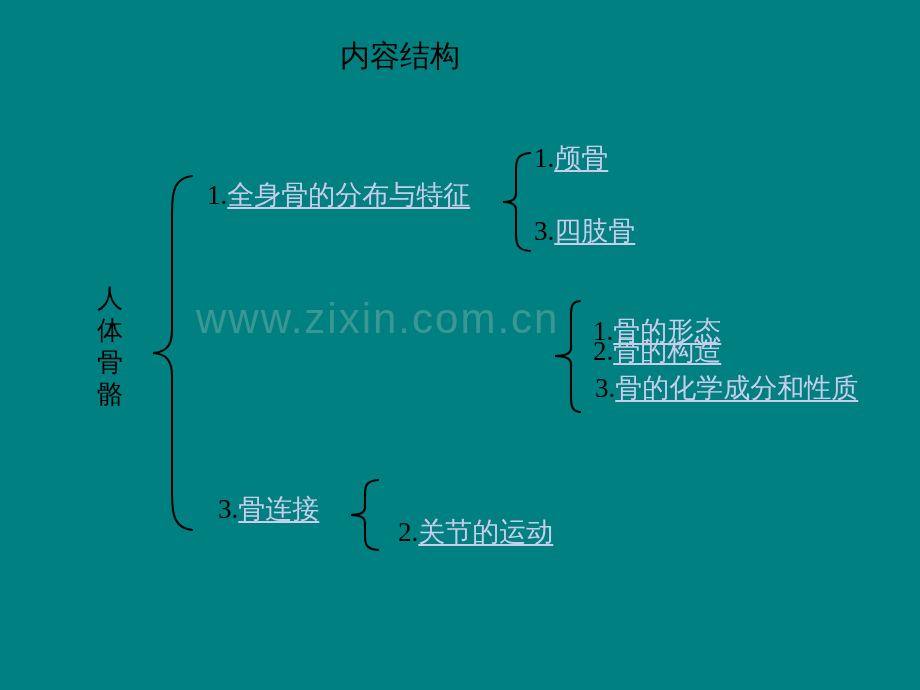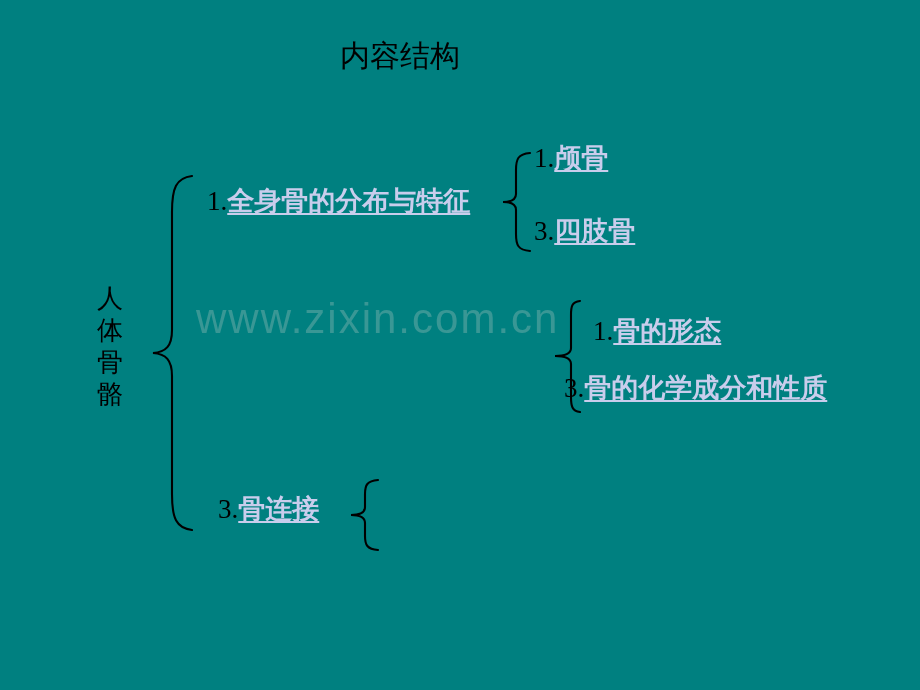--- a/index.html
+++ b/index.html
@@ -83,38 +83,37 @@
     line-height: 1.15;
   }
   .num {
     color: #000000;
   }
   .lbl {
     color: #C9CDEC;
     text-decoration: underline;
     text-underline-offset: 3px;
     text-decoration-thickness: 1.5px;
-    font-weight: bold;
   }
 
   
   .lvl1 { font-size: 27px; }
   
   .lvl2 { font-size: 27px; }
 
   
-  #n1      { left: 207px; top: 186px; text-align: right; }
+  #n1      { left: 207px; top: 180px; text-align: right; }
   #n1c1    { left: 534px; top: 143px; }
   #n1c2    { left: 534px; top: 177px; }
   #n1c3    { left: 534px; top: 216px; }
 
   #n2      { left: 207px; top: 334px; }
   #n2c1    { left: 593px; top: 300px; margin-top: 16px; }
   #n2c2    { left: 593px; top: 336px; }
-  #n2c3    { left: 564px; top: 373px; }
+  #n2c3    { left: 595px; top: 373px; }
 
   #n3      { left: 218px; top: 494px; }
   #n3c1    { left: 398px; top: 479px; }
   #n3c2    { left: 398px; top: 517px; }
 </style>
 </head>
 <body>
 
 <div id="slide">
 
@@ -175,21 +174,27 @@
   <div class="node lvl2" id="n1c1">
     <span class="num">1.</span><span class="lbl">颅骨</span>
   </div>
   <div class="node lvl2" id="n1c3">
     <span class="num">3.</span><span class="lbl">四肢骨</span>
   </div>
 
   <div class="node lvl2" id="n2c1">
     <span class="num">1.</span><span class="lbl">骨的形态</span>
   </div>
+  <div class="node lvl2" id="n2c2">
+    <span class="num">2.</span><span class="lbl">骨的构造</span>
+  </div>
   <div class="node lvl2" id="n2c3">
     <span class="num">3.</span><span class="lbl">骨的化学成分和性质</span>
   </div>
 
   <div class="node lvl1" id="n3">
     <span class="num">3.</span><span class="lbl">骨连接</span>
   </div>
+  <div class="node lvl2" id="n3c2">
+    <span class="num">2.</span><span class="lbl">关节的运动</span>
+  </div>
 
 </div>
 
 </body></html>

